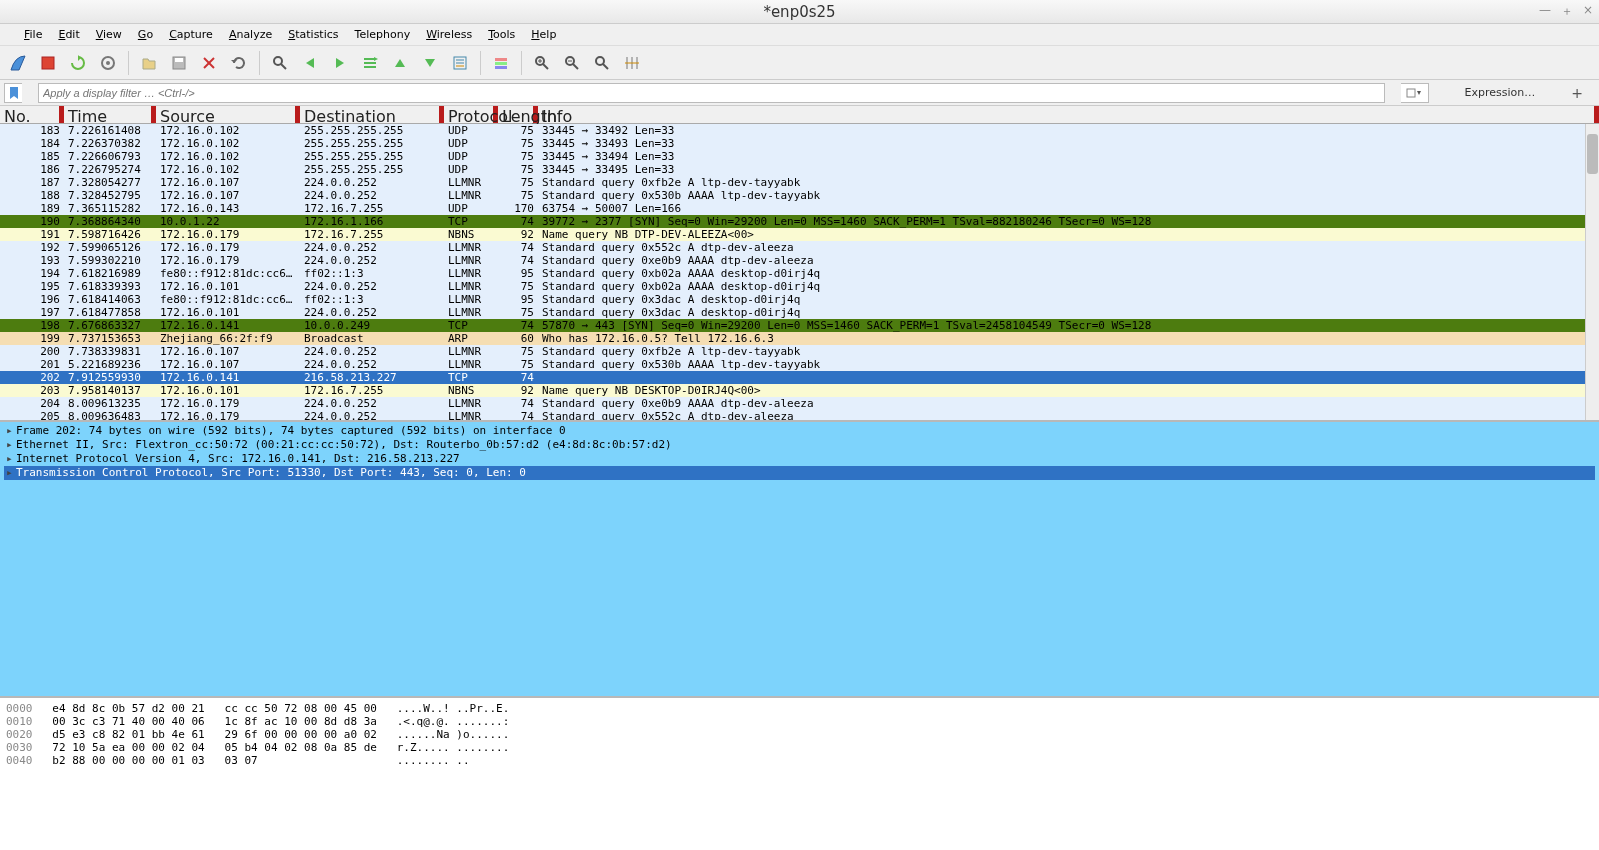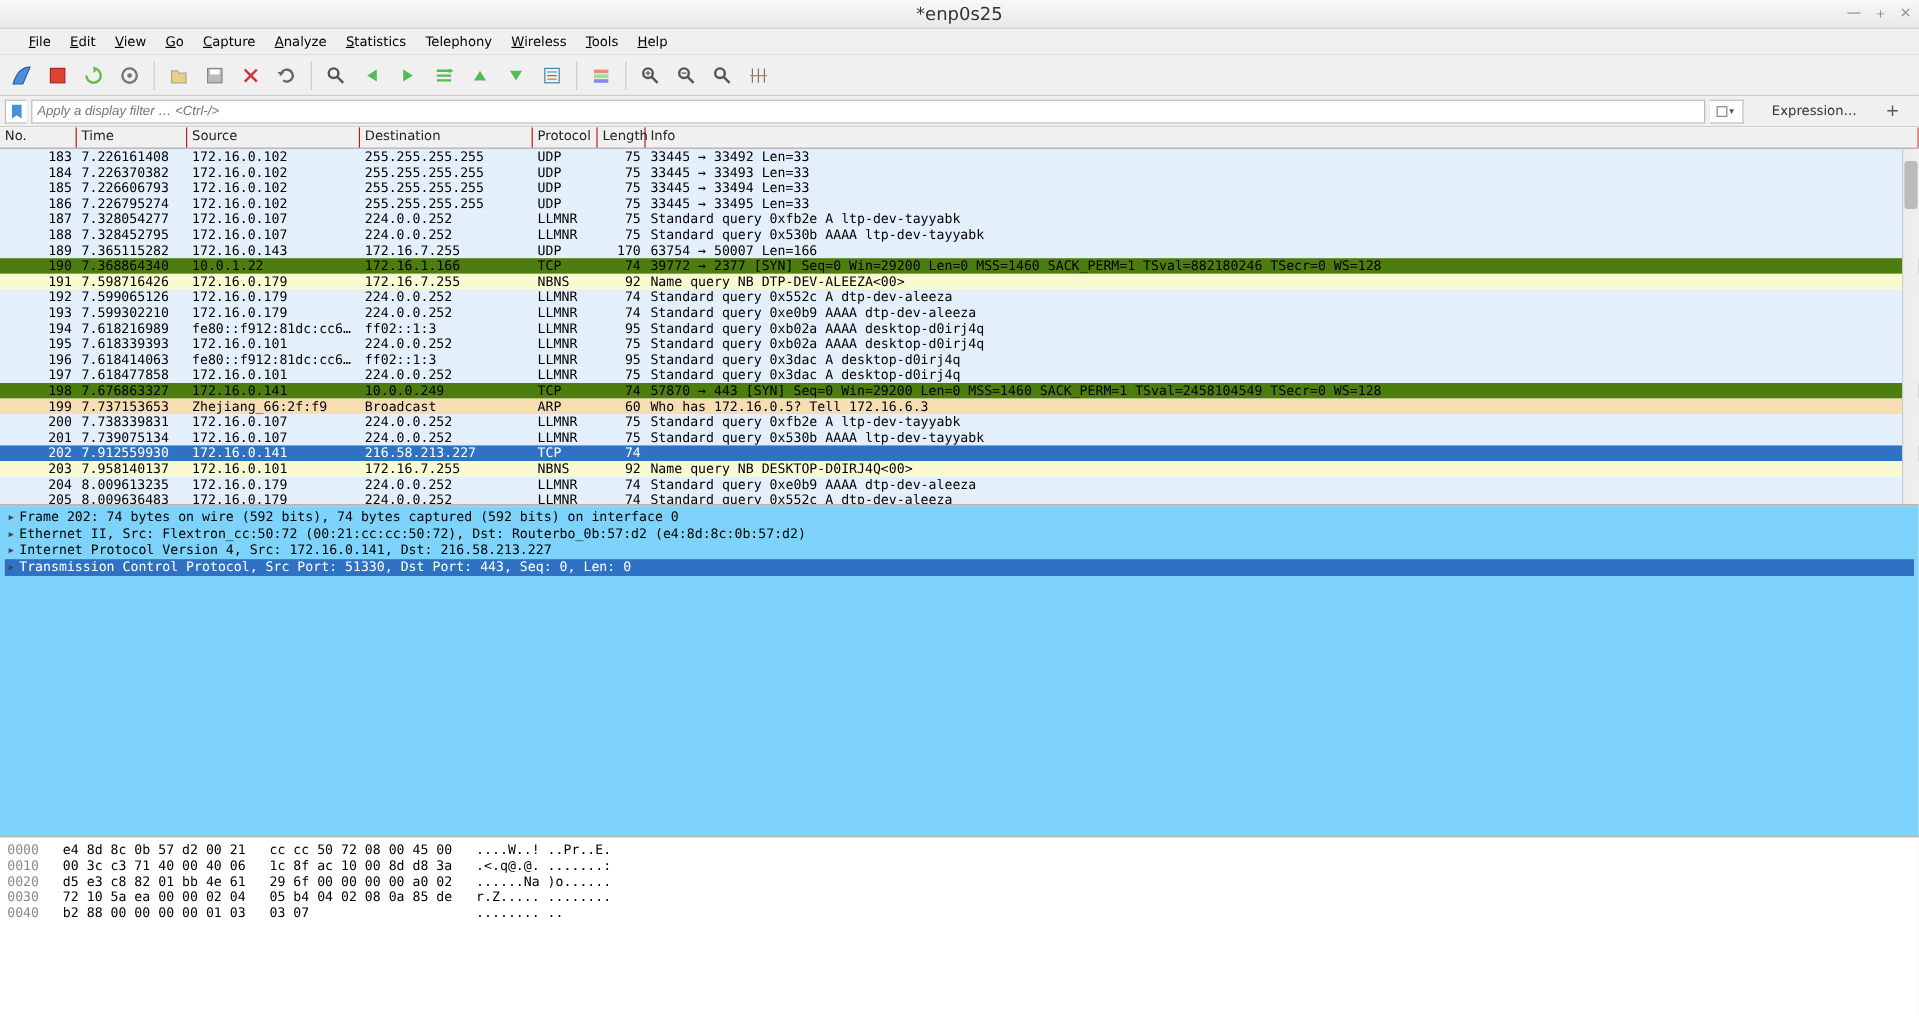--- a/index.html
+++ b/index.html
@@ -8,29 +8,29 @@
 .titlebar { height: 24px; background: linear-gradient(#f8f8f8,#e8e8e8); display: flex; align-items: center; justify-content: center; position: relative; border-bottom: 1px solid #ccc; }
 .titlebar-text { font-size: 15px; color: #333; }
 .titlebar-ctrls { position: absolute; right: 6px; display: flex; gap: 10px; color: #888; font-size: 12px; }
 .titlebar-ctrls span { cursor: pointer; }
 .menubar { height: 22px; background: #f0f0f0; display: flex; align-items: center; padding: 0 16px; border-bottom: 1px solid #ddd; }
 .menubar .menu { padding: 2px 8px; cursor: pointer; }
 .menubar .menu u { text-decoration: underline; }
 .toolbar { height: 34px; background: #f0f0f0; display: flex; align-items: center; padding: 2px 4px; gap: 2px; border-bottom: 1px solid #ccc; }
 .tbtn { width: 28px; height: 28px; display: flex; align-items: center; justify-content: center; border: 1px solid transparent; cursor: pointer; border-radius: 3px; }
 .tsep { width: 1px; height: 24px; background: #ccc; margin: 0 4px; }
-.filterbar { height: 26px; background: #f0f0f0; display: flex; align-items: center; padding: 2px 4px; border-bottom: 1px solid #ccc; gap: 4px; }
+.filterbar { height: 26px; background: #f0f0f0; display: flex; align-items: center; padding: 2px 4px; border-bottom: 1px solid #ccc; gap: 16px; }
 .filter-icon { width: 18px; height: 20px; display: flex; align-items: center; justify-content: center; background: #fff; border: 1px solid #bbb; border-right: none; }
 .filter-input { flex: 1; height: 20px; border: 1px solid #bbb; padding: 0 4px; font-size: 11px; background: #fff; color: #333; font-style: italic; }
 .filter-dd { width: 28px; height: 20px; border: 1px solid #bbb; border-left: none; background: #fff; display: flex; align-items: center; justify-content: center; cursor: pointer; }
 .expr-btn { margin-left: 12px; padding: 0 8px; color: #333; cursor: pointer; }
 .plus-btn { margin: 0 6px; padding: 0 6px; cursor: pointer; font-size: 14px; color: #555; }
 .packet-pane { flex: 0 0 auto; height: 316px; background: #fff; display: flex; flex-direction: column; border-bottom: 2px solid #b8b8b8; overflow: hidden; }
 .pkt-header { display: flex; height: 18px; background: #f0f0f0; border-bottom: 1px solid #aaa; }
-.pkt-header .col { padding: 1px 4px; border-right: 1px solid #b91c1c; font-size: 11px; color: #222; }
+.pkt-header .col { padding: 1px 4px; border-right: 5px solid #b91c1c; font-size: 16px; color: #222; }
 .pkt-body { flex: 1; overflow-y: auto; font-family: "DejaVu Sans Mono", monospace; font-size: 11px; position: relative; }
 .row { display: flex; height: 13px; line-height: 13px; white-space: pre; }
 .row .col { padding: 0 4px; overflow: hidden; }
 .c-no { width: 64px; text-align: right; }
 .c-time { width: 92px; }
 .c-src { width: 144px; }
 .c-dst { width: 144px; }
 .c-proto { width: 54px; }
 .c-len { width: 40px; text-align: right; }
 .c-info { flex: 1; }
@@ -246,21 +246,21 @@
         <div class="row bg-yellow"><span class="col c-no">191</span><span class="col c-time">7.598716426</span><span class="col c-src">172.16.0.179</span><span class="col c-dst">172.16.7.255</span><span class="col c-proto">NBNS</span><span class="col c-len">92</span><span class="col c-info">Name query NB DTP-DEV-ALEEZA&lt;00&gt;</span></div>
         <div class="row bg-lightblue"><span class="col c-no">192</span><span class="col c-time">7.599065126</span><span class="col c-src">172.16.0.179</span><span class="col c-dst">224.0.0.252</span><span class="col c-proto">LLMNR</span><span class="col c-len">74</span><span class="col c-info">Standard query 0x552c A dtp-dev-aleeza</span></div>
         <div class="row bg-lightblue"><span class="col c-no">193</span><span class="col c-time">7.599302210</span><span class="col c-src">172.16.0.179</span><span class="col c-dst">224.0.0.252</span><span class="col c-proto">LLMNR</span><span class="col c-len">74</span><span class="col c-info">Standard query 0xe0b9 AAAA dtp-dev-aleeza</span></div>
         <div class="row bg-lightblue"><span class="col c-no">194</span><span class="col c-time">7.618216989</span><span class="col c-src">fe80::f912:81dc:cc6…</span><span class="col c-dst">ff02::1:3</span><span class="col c-proto">LLMNR</span><span class="col c-len">95</span><span class="col c-info">Standard query 0xb02a AAAA desktop-d0irj4q</span></div>
         <div class="row bg-lightblue"><span class="col c-no">195</span><span class="col c-time">7.618339393</span><span class="col c-src">172.16.0.101</span><span class="col c-dst">224.0.0.252</span><span class="col c-proto">LLMNR</span><span class="col c-len">75</span><span class="col c-info">Standard query 0xb02a AAAA desktop-d0irj4q</span></div>
         <div class="row bg-lightblue"><span class="col c-no">196</span><span class="col c-time">7.618414063</span><span class="col c-src">fe80::f912:81dc:cc6…</span><span class="col c-dst">ff02::1:3</span><span class="col c-proto">LLMNR</span><span class="col c-len">95</span><span class="col c-info">Standard query 0x3dac A desktop-d0irj4q</span></div>
         <div class="row bg-lightblue"><span class="col c-no">197</span><span class="col c-time">7.618477858</span><span class="col c-src">172.16.0.101</span><span class="col c-dst">224.0.0.252</span><span class="col c-proto">LLMNR</span><span class="col c-len">75</span><span class="col c-info">Standard query 0x3dac A desktop-d0irj4q</span></div>
         <div class="row bg-gray"><span class="col c-no">198</span><span class="col c-time">7.676863327</span><span class="col c-src">172.16.0.141</span><span class="col c-dst">10.0.0.249</span><span class="col c-proto">TCP</span><span class="col c-len">74</span><span class="col c-info">57870 → 443 [SYN] Seq=0 Win=29200 Len=0 MSS=1460 SACK_PERM=1 TSval=2458104549 TSecr=0 WS=128</span></div>
         <div class="row bg-wheat"><span class="col c-no">199</span><span class="col c-time">7.737153653</span><span class="col c-src">Zhejiang_66:2f:f9</span><span class="col c-dst">Broadcast</span><span class="col c-proto">ARP</span><span class="col c-len">60</span><span class="col c-info">Who has 172.16.0.5? Tell 172.16.6.3</span></div>
         <div class="row bg-lightblue"><span class="col c-no">200</span><span class="col c-time">7.738339831</span><span class="col c-src">172.16.0.107</span><span class="col c-dst">224.0.0.252</span><span class="col c-proto">LLMNR</span><span class="col c-len">75</span><span class="col c-info">Standard query 0xfb2e A ltp-dev-tayyabk</span></div>
-        <div class="row bg-lightblue"><span class="col c-no">201</span><span class="col c-time">7.739075134</span><span class="col c-src">172.16.0.107</span><span class="col c-dst">224.0.0.252</span><span class="col c-proto">LLMNR</span><span class="col c-len">75</span><span class="col c-info">Standard query 0x530b AAAA ltp-dev-tayyabk</span></div>
+        <div class="row bg-lightblue"><span class="col c-no">201</span><span class="col c-time">5.221689236</span><span class="col c-src">172.16.0.107</span><span class="col c-dst">224.0.0.252</span><span class="col c-proto">LLMNR</span><span class="col c-len">75</span><span class="col c-info">Standard query 0x530b AAAA ltp-dev-tayyabk</span></div>
         <div class="row bg-selected"><span class="col c-no">202</span><span class="col c-time">7.912559930</span><span class="col c-src">172.16.0.141</span><span class="col c-dst">216.58.213.227</span><span class="col c-proto">TCP</span><span class="col c-len">74</span></div>
         <div class="row bg-yellow"><span class="col c-no">203</span><span class="col c-time">7.958140137</span><span class="col c-src">172.16.0.101</span><span class="col c-dst">172.16.7.255</span><span class="col c-proto">NBNS</span><span class="col c-len">92</span><span class="col c-info">Name query NB DESKTOP-D0IRJ4Q&lt;00&gt;</span></div>
         <div class="row bg-lightblue"><span class="col c-no">204</span><span class="col c-time">8.009613235</span><span class="col c-src">172.16.0.179</span><span class="col c-dst">224.0.0.252</span><span class="col c-proto">LLMNR</span><span class="col c-len">74</span><span class="col c-info">Standard query 0xe0b9 AAAA dtp-dev-aleeza</span></div>
         <div class="row bg-lightblue"><span class="col c-no">205</span><span class="col c-time">8.009636483</span><span class="col c-src">172.16.0.179</span><span class="col c-dst">224.0.0.252</span><span class="col c-proto">LLMNR</span><span class="col c-len">74</span><span class="col c-info">Standard query 0x552c A dtp-dev-aleeza</span></div>
         <div class="scrollbar-v">
           <div class="sb-thumb" style="top:10px;height:40px"></div>
         </div>
     </div>
   </div>
 

